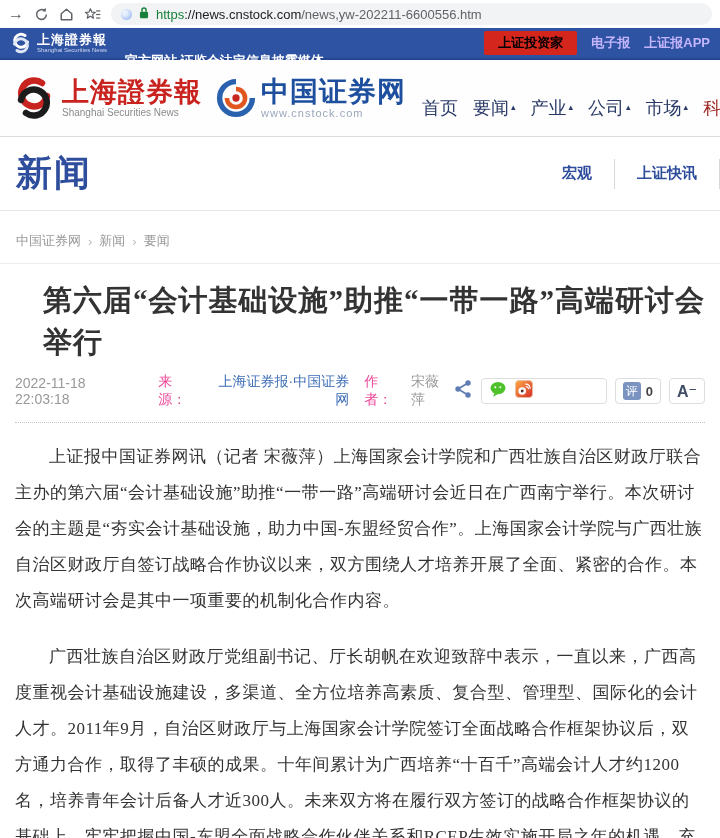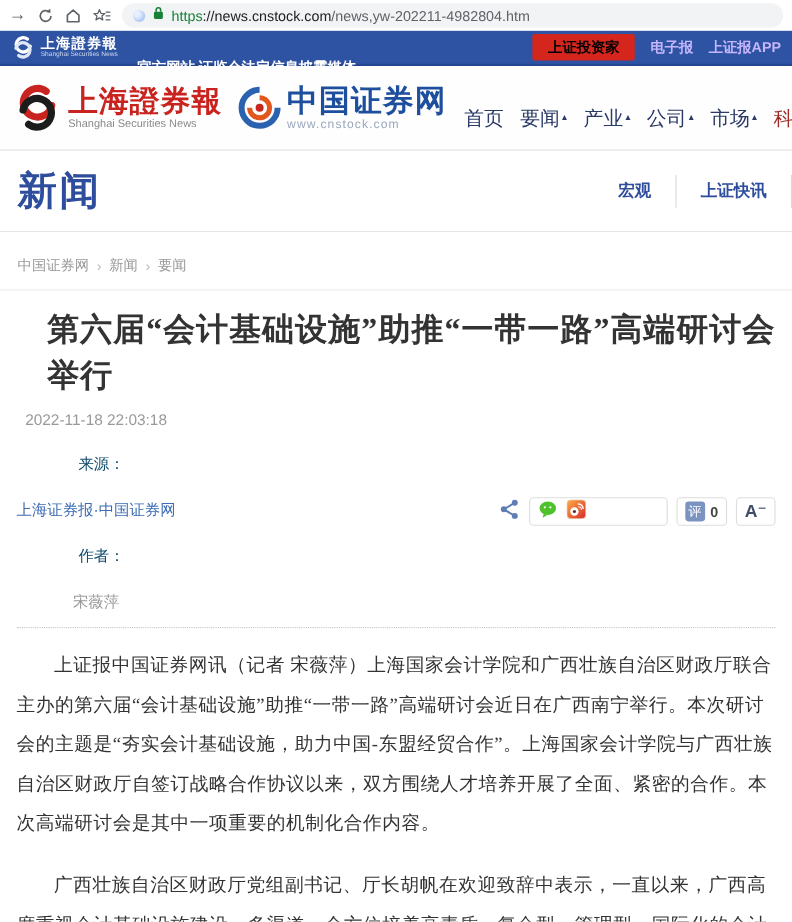--- a/index.html
+++ b/index.html
@@ -71,23 +71,23 @@
     border-bottom:1px solid #ececec; font-size:13px; color:#999; gap:7px; }
   .crumb { cursor:pointer; }
   .crumb-sep { color:#bbb; }
 
   
   .article { padding:0 15px; }
   .article-title { margin-top:15px; font-size:29px; font-weight:bold; color:#333;
     font-family:"Liberation Serif","DejaVu Serif",serif; letter-spacing:1px;
     line-height:1.45;margin-left:28px; }
   .meta-row { margin-top:10px; display:flex; align-items:center; }
-  .meta-left { display:flex; align-items:center; gap:24px; font-size:14px; color:#999;flex-direction:column; }
-  .meta-source-link { color:#3e6db5; cursor:pointer; }
-  .meta-label { color:#0c4a6e; margin-left:10px; }
+  .meta-left { display:flex; align-items:center; gap:5px; font-size:14px; color:#999; }
+  .meta-source-link { color:#3e6db5; cursor:pointer;text-align:right; }
+  .meta-label { color:#ec4899; margin-left:10px; }
   .meta-right { margin-left:auto; display:flex; align-items:center; gap:8px; }
   .share-box { width:126px; height:26px; border:1px solid #ddd; border-radius:4px;
     display:flex; align-items:center; gap:8px; padding:0 7px; background:#fff; }
   .icon-btn { height:26px; border:1px solid #ddd; border-radius:4px; background:#fff;
     display:flex; align-items:center; gap:5px; padding:0 7px; cursor:pointer; }
   .comment-badge { width:18px; height:18px; border-radius:3px; background:#7b93c0;
     color:#fff; font-size:12px; display:flex; align-items:center; justify-content:center; }
   .comment-count { font-size:13px; font-weight:bold; color:#444; }
   .font-btn { width:36px; justify-content:center; font-size:16px; font-weight:bold;
     color:#3f4d66; }
@@ -123,21 +123,21 @@
     </svg>
   </span>
   <div class="url-pill">
     <span class="orb"></span>
     <span>
       <svg width="10" height="13" viewBox="0 0 12 16">
         <rect x="1" y="7" width="10" height="8" rx="1.5" fill="#188038"></rect>
         <path d="M3.5 7 V5 a2.5 2.5 0 0 1 5 0 V7" fill="none" stroke="#188038" stroke-width="1.8"></path>
       </svg>
     </span>
-    <span class="url-text"><span class="url-scheme">https</span><span class="url-host">://news.cnstock.com</span><span class="url-path">/news,yw-202211-4982804.htm</span></span>
+    <span class="url-text"><span class="url-scheme">https</span><span class="url-host">://news.cnstock.com</span><span class="url-path">/news,yw-202211-6600556.htm</span></span>
   </div>
 </div>
 
 <div class="top-blue-bar">
   <div class="mini-logo">
     <svg width="22" height="22" viewBox="0 0 44 44">
       <path d="M30 7 A13 13 0 1 0 35 20" fill="none" stroke="#ffffff" stroke-width="6" stroke-linecap="round"></path>
       <path d="M14 37 A13 13 0 1 0 9 24" fill="none" stroke="#dfe6f5" stroke-width="6" stroke-linecap="round"></path>
     </svg>
     <span class="mini-logo-text">

